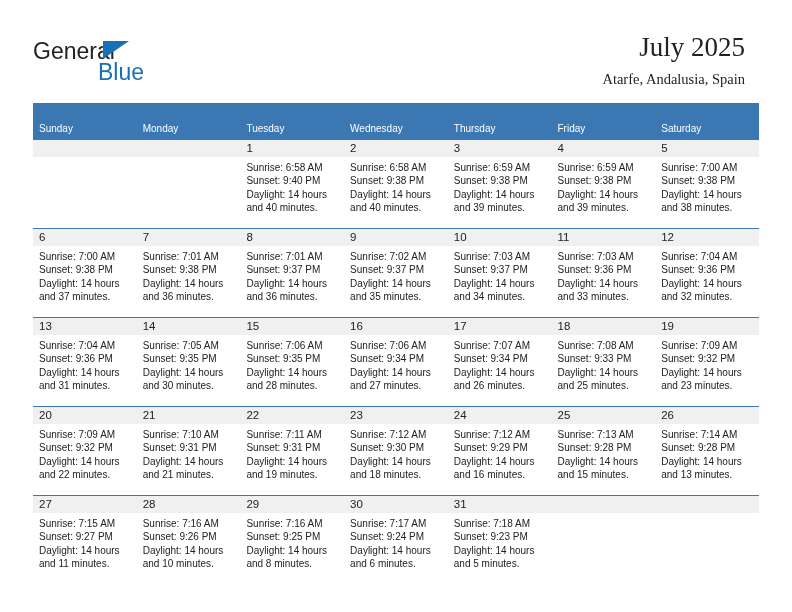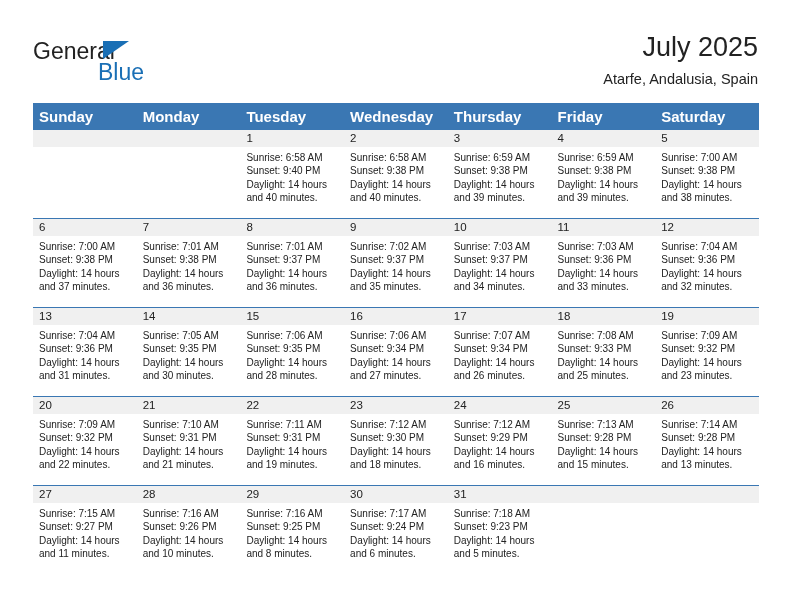--- a/index.html
+++ b/index.html
@@ -59,23 +59,24 @@
     position: absolute;
     left: 32px;
     top: 21px;
     font-size: 23px;
     color: #1a6fb5;
     font-family: "Liberation Sans", sans-serif;
     margin-left: 33px;
   }
   .title-block {
     position: absolute;
-    right: 34px;
+    right: 47px;
     top: 32px;
     text-align: right;
+    font-family: Liberation Serif, serif;
   }
   .cal-title {
     font-size: 27px;
     color: #222222;
     line-height: 31px;
     white-space: nowrap;
   }
   .cal-sub {
     font-size: 14.5px;
     color: #222222;
@@ -91,24 +92,24 @@
     top: 103px;
     width: 726px;
     border-collapse: collapse;
     table-layout: fixed;
   }
   .calendar col { width: 103.71px; }
 
   .calendar thead th {
     background: #3a77b3;
     color: #ffffff;
-    font-size: 15px;
-    font-weight: bold;
+    font-size: 10px;
+    font-weight: normal;
     text-align: left;
-    padding: 5px 0 5px 6px;
+    padding: 19px 0 5px 6px;
     height: 13px;
     border: none;
   }
 
   .weekrow > td {
     vertical-align: top;
     padding: 0;
     border-top: 1.4px solid #3a77b3;
     height: 88px;
     background: #ffffff;

